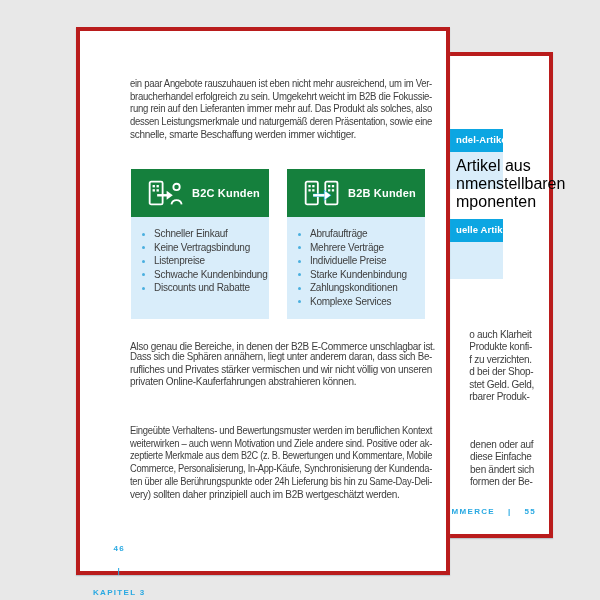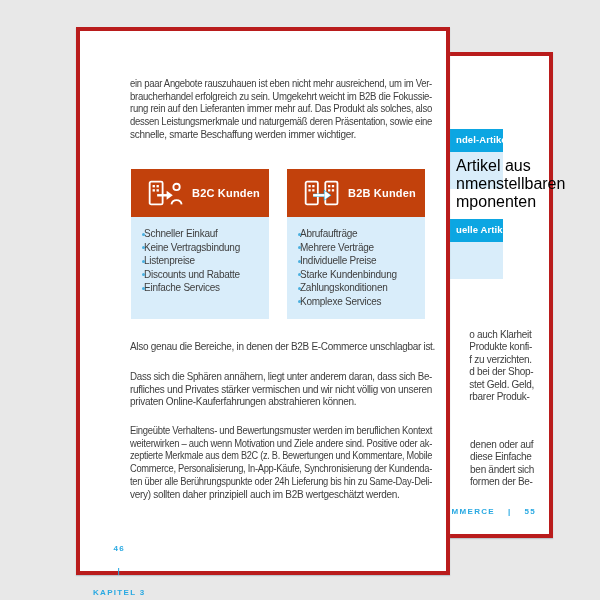--- a/index.html
+++ b/index.html
@@ -23,33 +23,33 @@
   .body-copy{
     font-size:10px;line-height:12.7px;letter-spacing:-0.3px;color:#3e3e3e;
   }
   .pline{white-space:nowrap;}
   .pline .ln{display:inline-block;transform-origin:0 50%;}
 
   
   .cards-row{left:51px;top:138px;width:296px;display:flex;gap:18px;}
   .card{width:138px;}
   .card-header{
-    height:48px;background:#c2410c;display:flex;align-items:center;
+    height:48px;background:#15803d;display:flex;align-items:center;
     padding-left:17px;box-sizing:border-box;
   }
   .card-title{
     color:#ffffff;font-size:11px;font-weight:bold;letter-spacing:0.2px;
     margin-left:9px;white-space:nowrap;
   }
   .card-body{
     background:#d9edfa;height:102px;box-sizing:border-box;
     padding:10px 4px 0 0;margin:0;list-style:none;
   }
   .card-body li{
-    position:relative;padding-left:13px;font-size:10px;letter-spacing:-0.25px;
+    position:relative;padding-left:23px;font-size:10px;letter-spacing:-0.25px;
     line-height:13.6px;color:#3e3e3e;white-space:nowrap;
   }
   .card-body li::before{
     content:"";position:absolute;left:11px;top:5.5px;width:3px;height:3px;
     border-radius:50%;background:#4aafdf;
   }
   .card-icon{display:block;}
 
   
   .page-footer{
@@ -140,22 +140,22 @@
             <rect x="12" y="19.4" width="13" height="3.2"></rect>
             <polygon points="24.5,15.2 32.6,21 24.5,26.8"></polygon>
           </g>
         </svg>
         <span class="card-title">B2C Kunden</span>
       </div>
       <ul class="card-body">
           <li class="">Schneller Einkauf</li>
           <li class="">Keine Vertragsbindung</li>
           <li class="">Listenpreise</li>
+          <li class="">Schwache Kundenbindung</li>
           <li class="">Discounts und Rabatte</li>
-          <li class="last-line">Einfache Services</li>
         </ul>
     </div>
 
     <div class="card">
       <div class="card-header">
         <svg class="card-icon" width="35" height="28" viewBox="0 0 46 36">
           <g fill="none" stroke="#ffffff" stroke-width="2.4" stroke-linejoin="round">
             <rect x="2.2" y="3" width="16" height="30" rx="2"></rect>
             <rect x="28" y="3" width="16" height="30" rx="2"></rect>
           </g>
@@ -184,21 +184,21 @@
           <li class="">Individuelle Preise</li>
           <li class="">Starke Kundenbindung</li>
           <li class="">Zahlungskonditionen</li>
           <li class="last-line">Komplexe Services</li>
         </ul>
     </div>
   </div>
 
   <div class="abs body-copy" style="left:50px;top:310px;width:302px;white-space:nowrap;">Also genau die Bereiche, in denen der B2B E-Commerce unschlagbar ist.</div>
 
-  <div class="abs body-copy" style="left:50px;top:340px;width:302px;">
+  <div class="abs body-copy" style="left:50px;top:320px;width:302px;">
       <div class="pline "><span class="ln" style="transform: scaleX(0.976852);">Dass sich die Sphären annähern, liegt unter anderem daran, dass sich Be-</span></div>
       <div class="pline "><span class="ln" style="transform: scaleX(0.996854);">rufliches und Privates stärker vermischen und wir nicht völlig von unseren</span></div>
       <div class="pline last-line"><span class="ln">privaten Online-Kauferfahrungen abstrahieren können.</span></div>
     </div>
 
   <div class="abs body-copy" style="left:50px;top:394px;width:302px;">
       <div class="pline "><span class="ln" style="transform: scaleX(0.94458);">Eingeübte Verhaltens- und Bewertungsmuster werden im beruflichen Kontext</span></div>
       <div class="pline "><span class="ln" style="transform: scaleX(0.944903);">weiterwirken – auch wenn Motivation und Ziele andere sind. Positive oder ak-</span></div>
       <div class="pline "><span class="ln" style="transform: scaleX(0.917585);">zeptierte Merkmale aus dem B2C (z. B. Bewertungen und Kommentare, Mobile</span></div>
       <div class="pline "><span class="ln" style="transform: scaleX(0.933269);">Commerce, Personalisierung, In-App-Käufe, Synchronisierung der Kundenda-</span></div>

